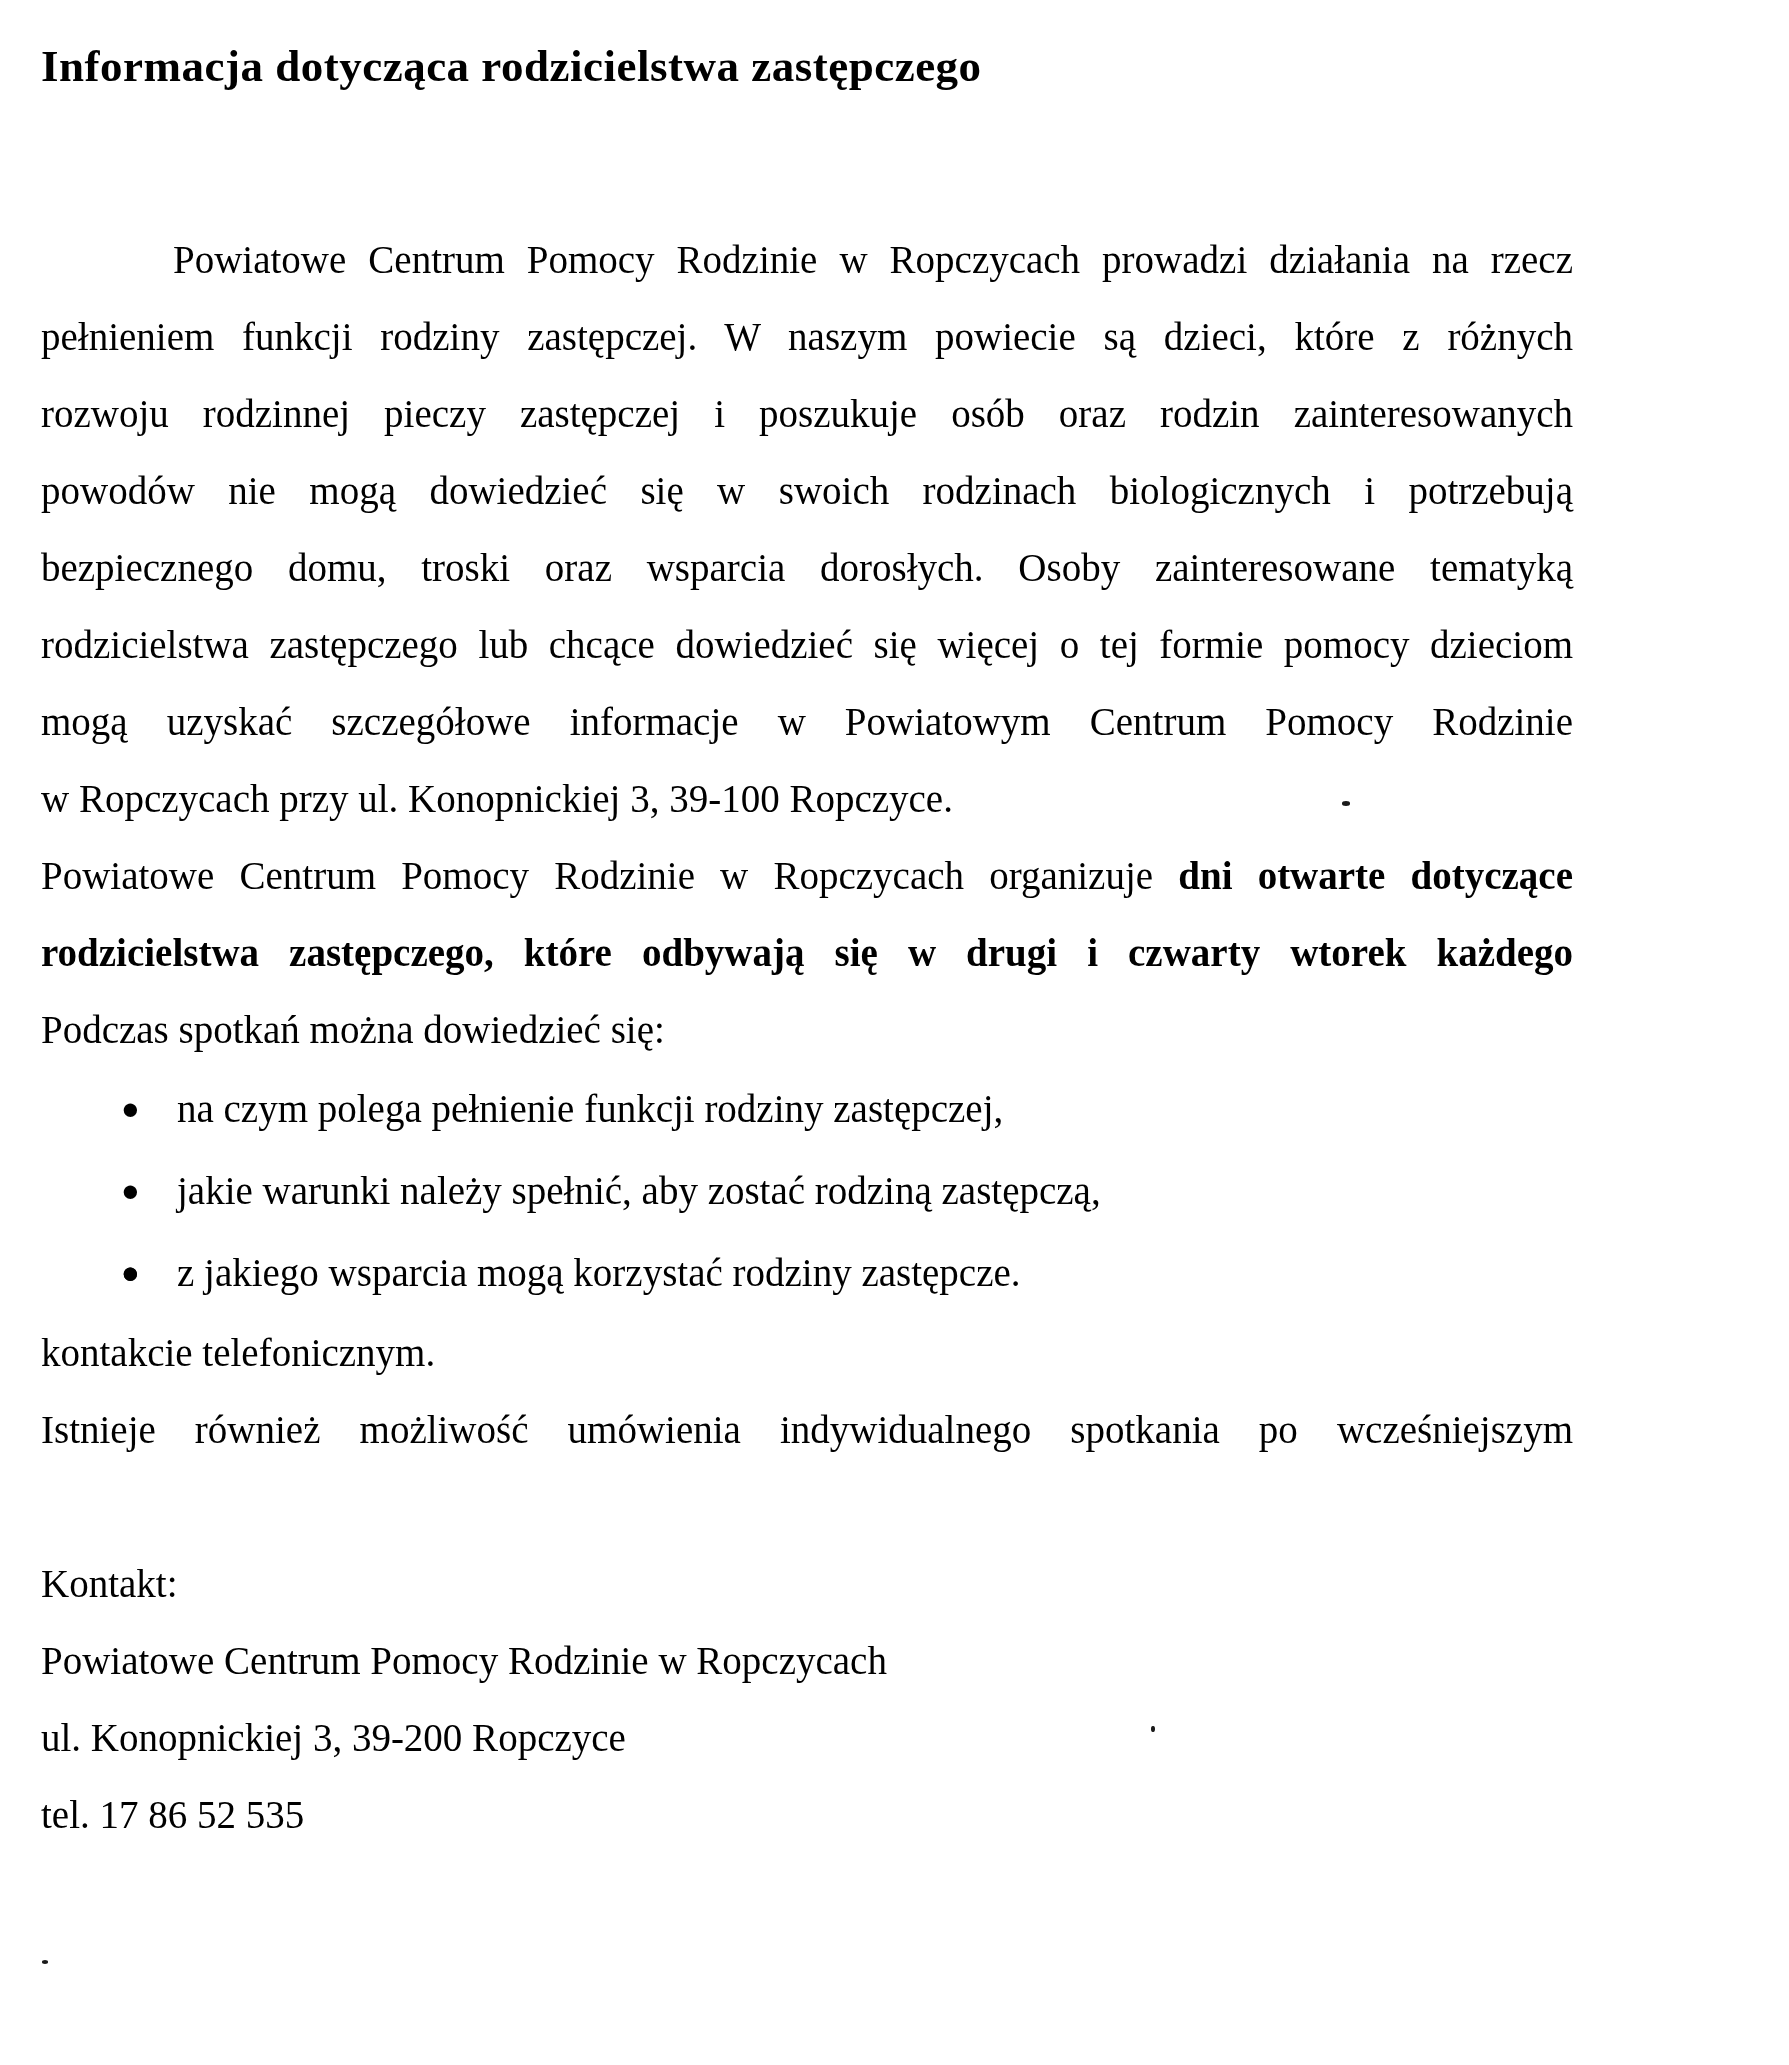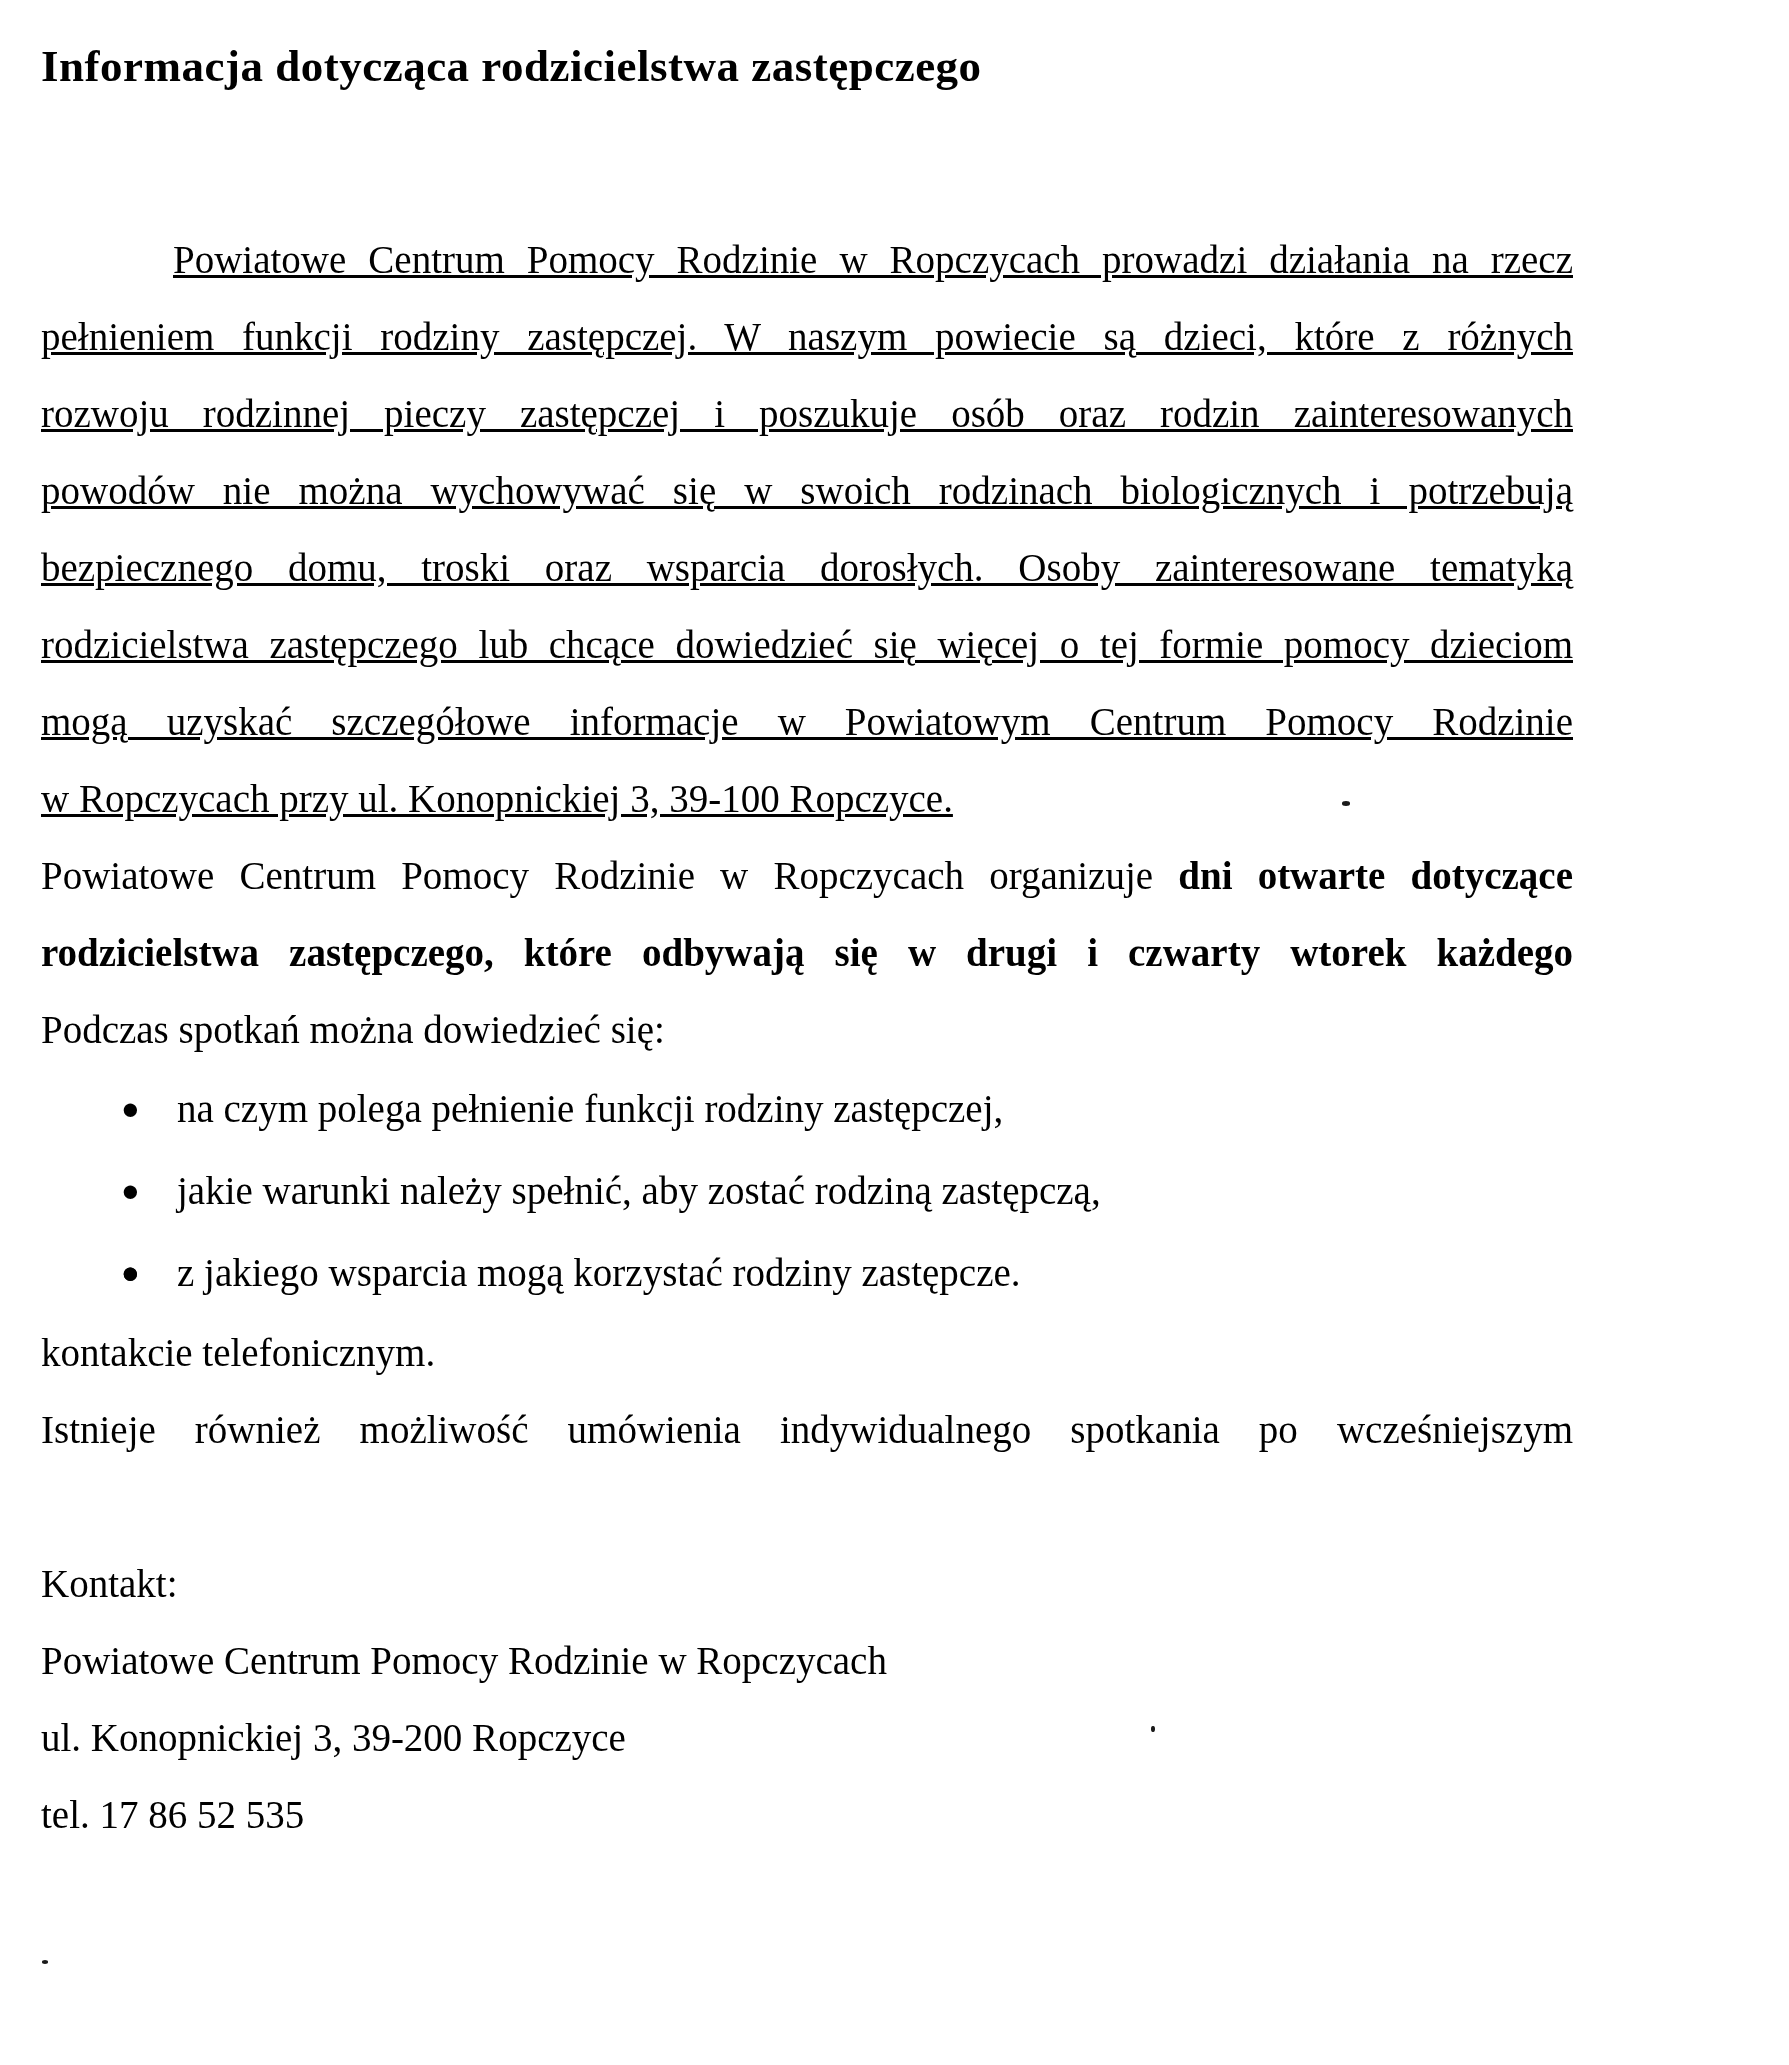--- a/index.html
+++ b/index.html
@@ -22,21 +22,21 @@
   .doc-title {
     font-size: 45px;
     font-weight: bold;
     line-height: 56px;
     margin: 0;
     letter-spacing: 0.5px;
   }
   .para {
     margin: 0;
   }
-  .p1 { margin-top: 127px; text-decoration: underline; }
+  .p1 { margin-top: 127px; }
   .line {
     line-height: 77px;
     white-space: normal;
   }
   
   .jline {
     text-align: justify;
     text-align-last: justify;
   }
   .indent { text-indent: 132px; }
@@ -72,21 +72,21 @@
 <body>
 
 <div class="page">
 
   <h1 class="doc-title">Informacja dotycząca rodzicielstwa zastępczego</h1>
 
   <div class="para p1">
     <div class="line jline indent">Powiatowe Centrum Pomocy Rodzinie w Ropczycach prowadzi działania na rzecz</div>
     <div class="line jline">pełnieniem funkcji rodziny zastępczej. W naszym powiecie są dzieci, które z różnych</div>
     <div class="line jline">rozwoju rodzinnej pieczy zastępczej i poszukuje osób oraz rodzin zainteresowanych</div>
-    <div class="line jline">powodów nie można wychowywać się w swoich rodzinach biologicznych i potrzebują</div>
+    <div class="line jline">powodów nie mogą dowiedzieć się w swoich rodzinach biologicznych i potrzebują</div>
     <div class="line jline">bezpiecznego domu, troski oraz wsparcia dorosłych. Osoby zainteresowane tematyką</div>
     <div class="line jline">rodzicielstwa zastępczego lub chcące dowiedzieć się więcej o tej formie pomocy dzieciom</div>
     <div class="line jline">mogą uzyskać szczegółowe informacje w Powiatowym Centrum Pomocy Rodzinie</div>
     <div class="line">w Ropczycach przy ul. Konopnickiej 3, 39-100 Ropczyce.</div>
   </div>
 
   <div class="para">
     <div class="line jline"><span>Powiatowe Centrum Pomocy Rodzinie w Ropczycach organizuje </span><span class="bold">dni otwarte dotyczące</span></div>
     <div class="line jline bold">rodzicielstwa zastępczego, które odbywają się w drugi i czwarty wtorek każdego</div>
   </div>

